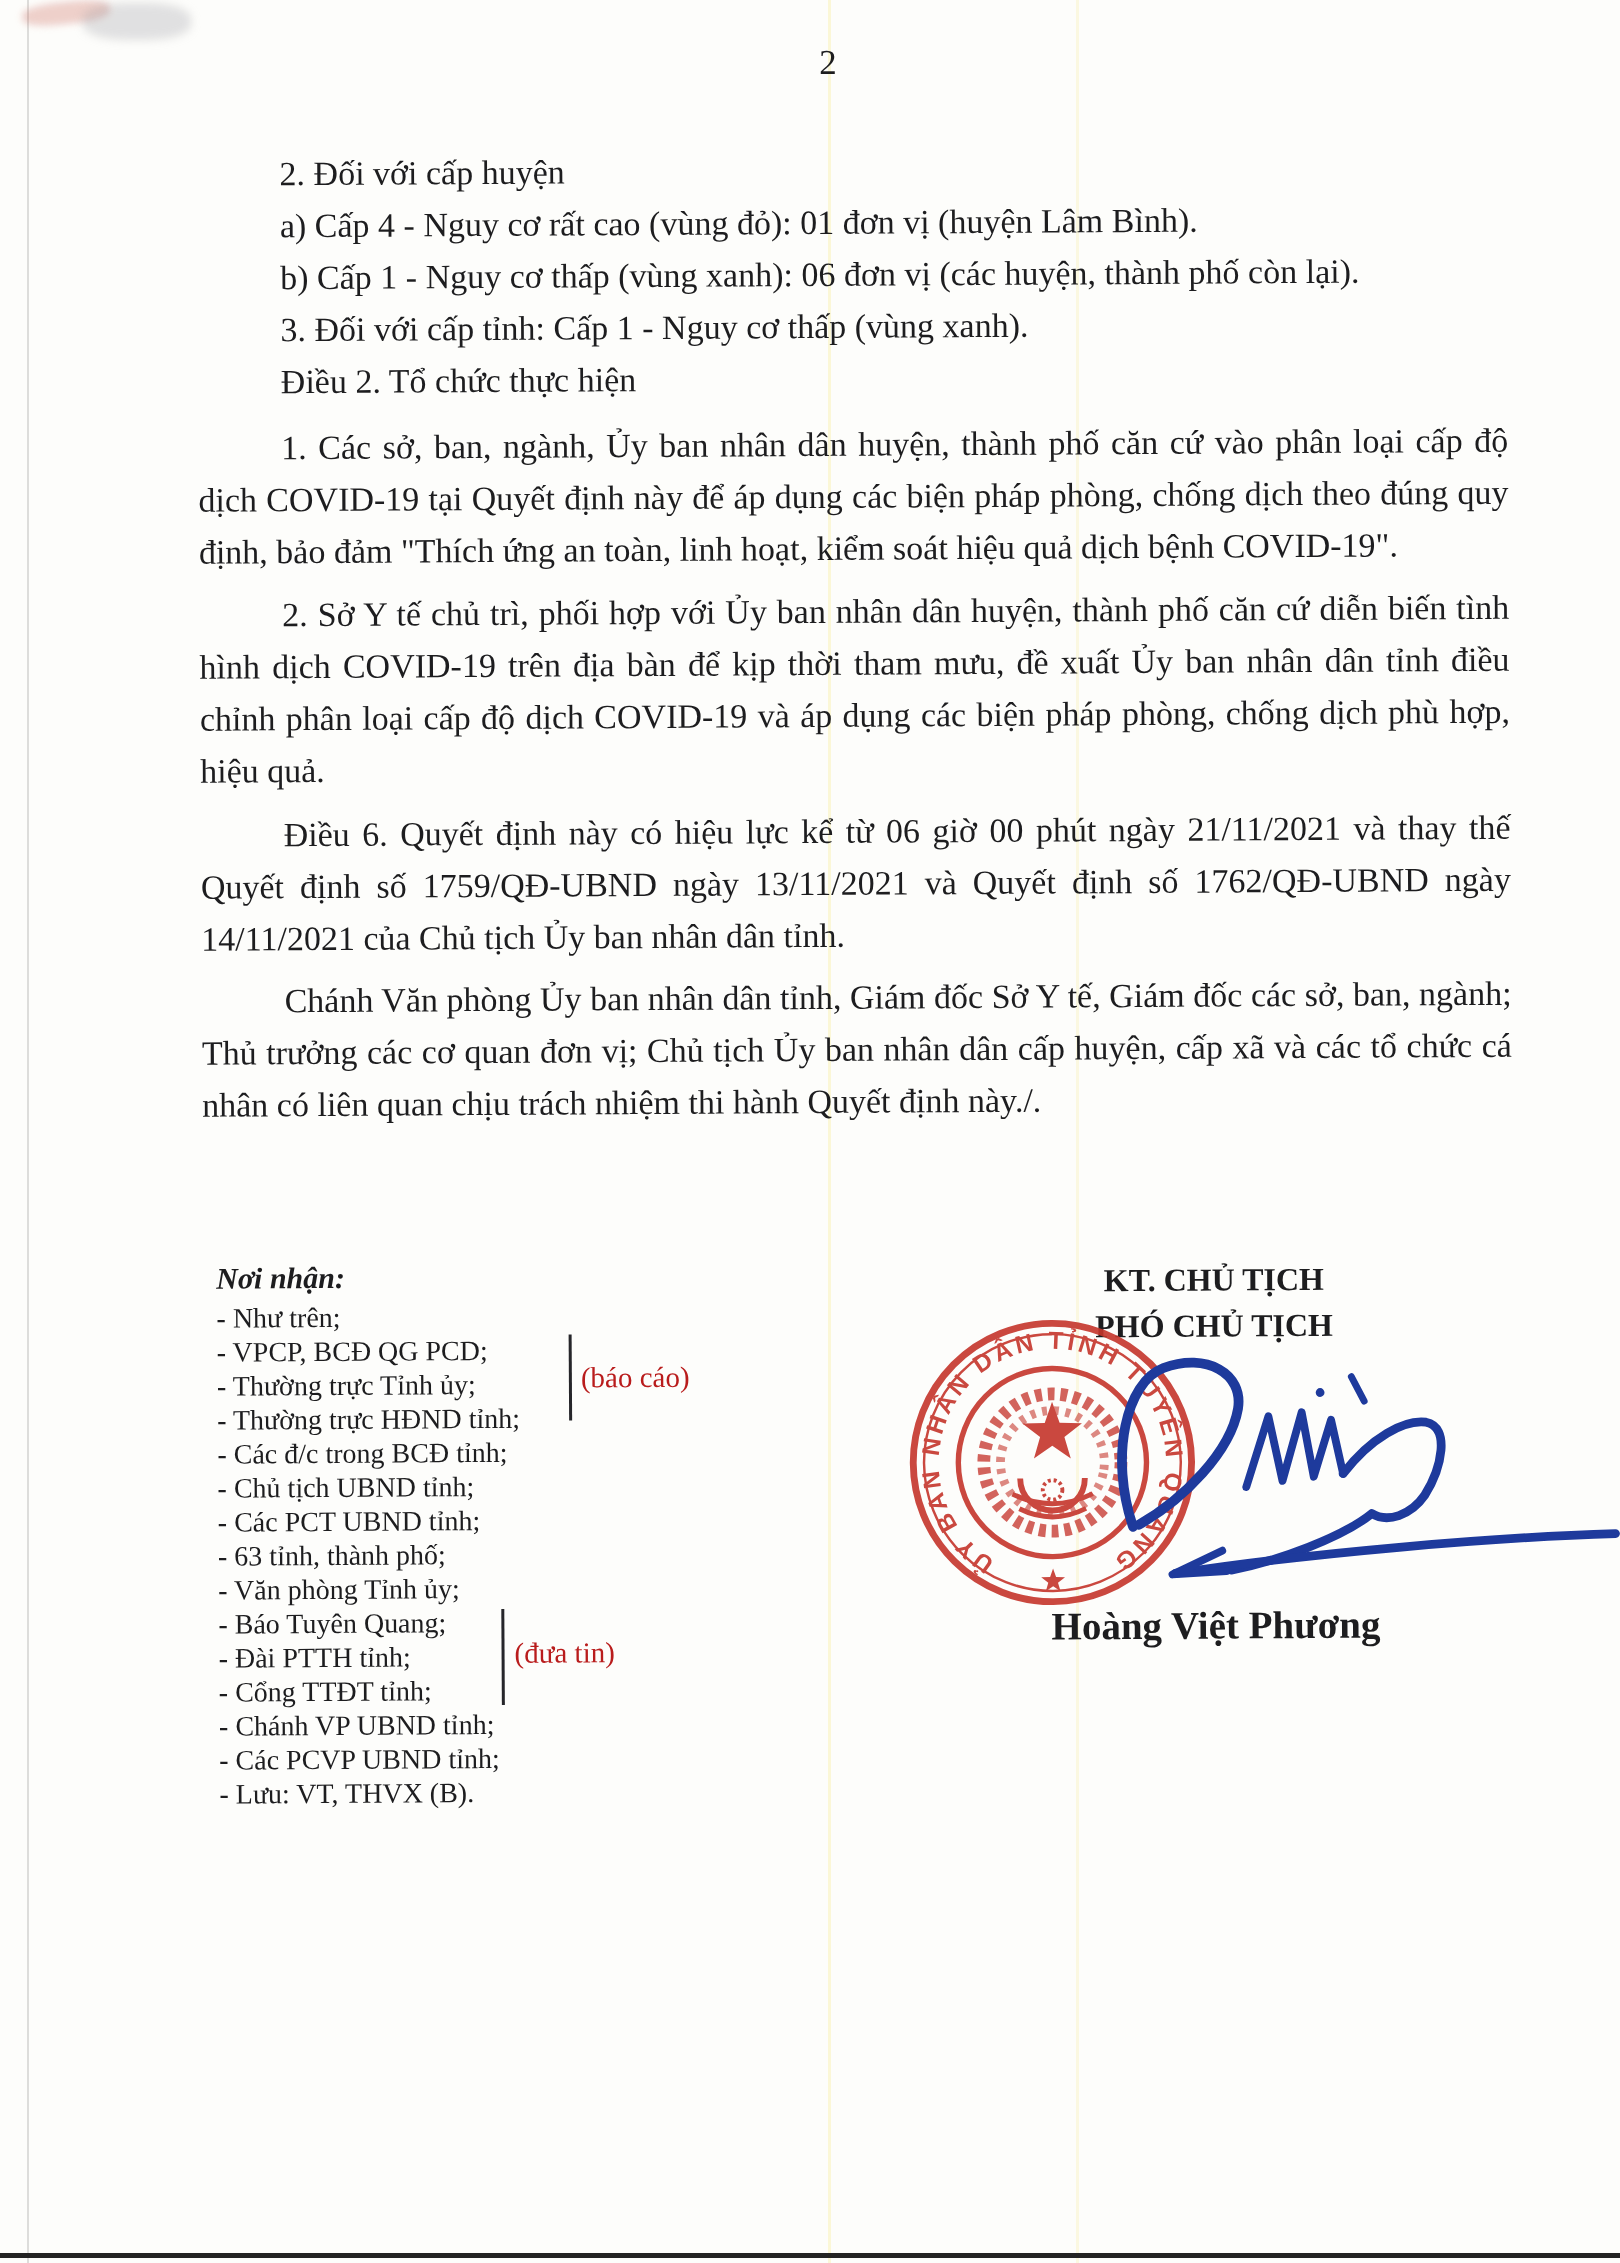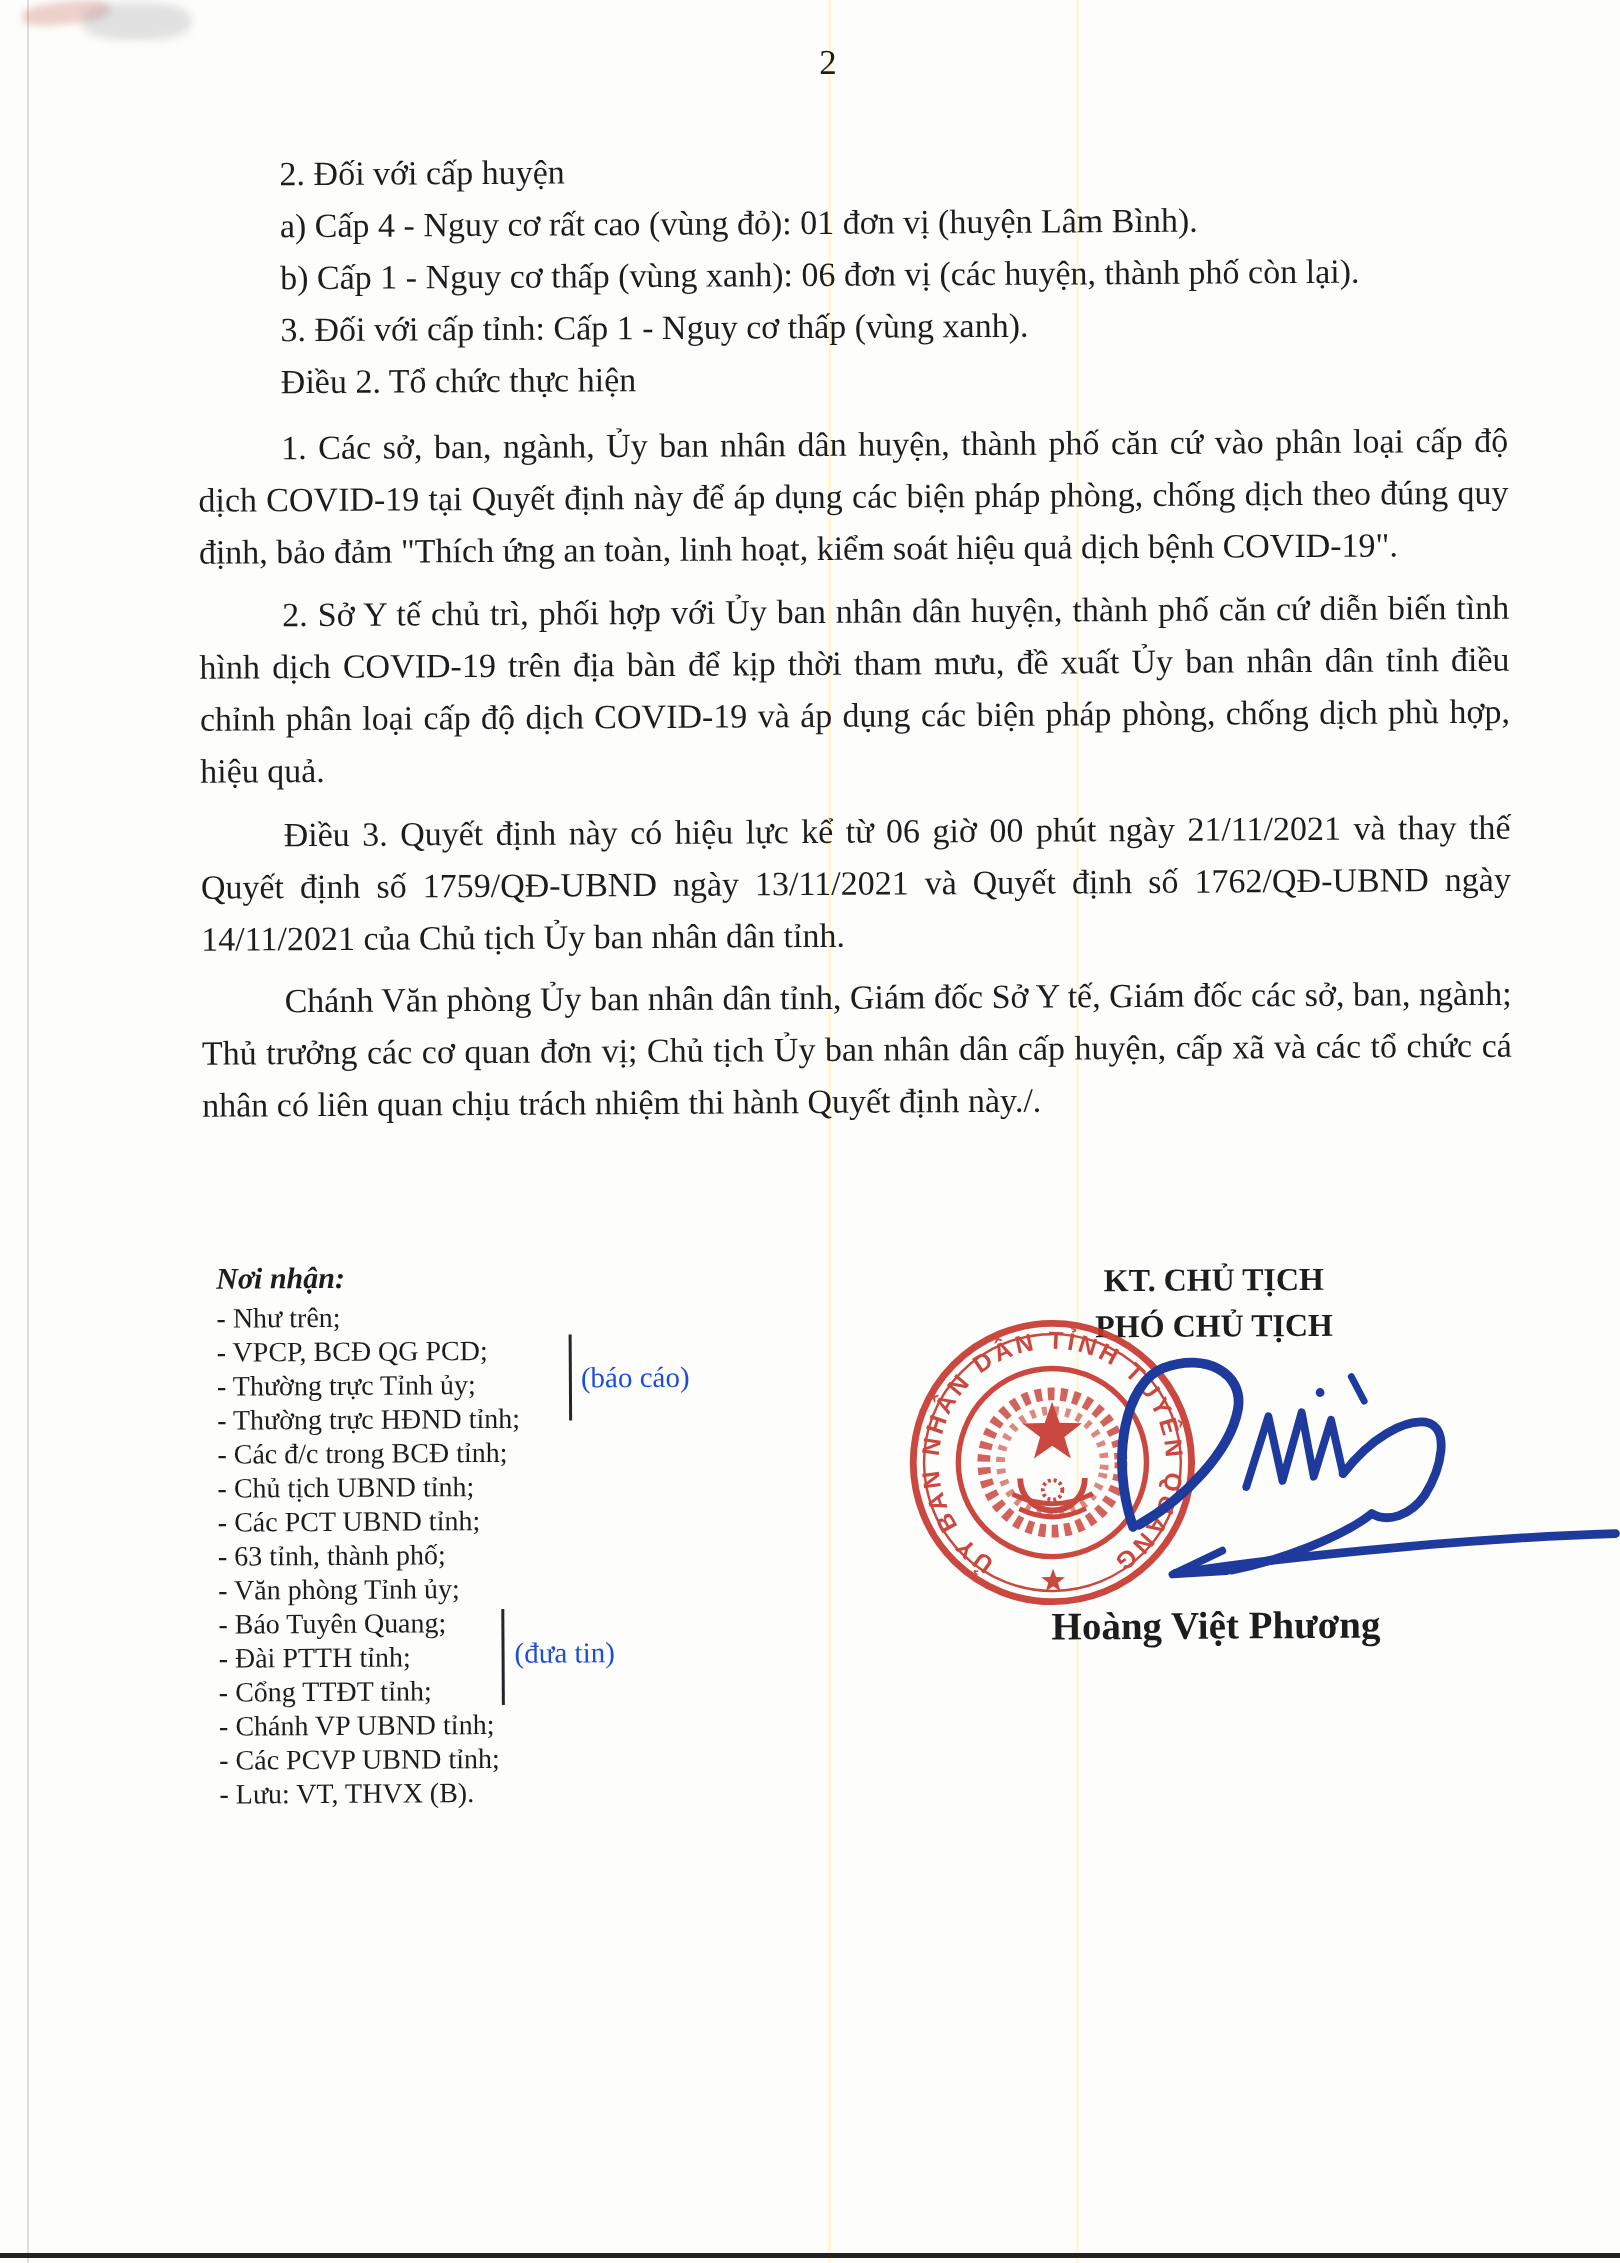--- a/index.html
+++ b/index.html
@@ -28,21 +28,21 @@
   .para{text-indent:83px;text-align:justify;}
   .mt1{margin-top:13.7px!important;} .mt2{margin-top:11.8px!important;} .mt3{margin-top:9.8px!important;}
   .b{font-weight:normal;}
   
   .recipients{position:absolute;left:214px;top:1258px;width:461px;font-size:28px;line-height:34px;}
   .recipients-header{font-weight:bold;font-style:italic;font-size:30px;margin:0 0 5.9px 0;}
   .recipients div{white-space:nowrap;}
   .bracket-bar{position:absolute;width:2.9px;background:#26262a;}
   .bar-report{left:566px;top:1333px;height:86px;}
   .bar-news{left:497px;top:1607px;height:96px;}
-  .bracket-note{position:absolute;font-size:29px;color:#1d4ed8;}
+  .bracket-note{position:absolute;font-size:29px;color:#b91c1c;}
   .note-report{left:578px;top:1360px;}
   .note-news{left:510px;top:1635px;text-align:right;}
   
   .kt-block{position:absolute;left:1000px;top:1259px;width:423px;text-align:center;font-weight:bold;font-size:32px;line-height:46px;}
   .signer-name{position:absolute;left:1000px;top:1605px;width:423px;text-align:center;font-weight:bold;font-size:39px;z-index:6;}
   .seal{position:absolute;left:902px;top:1317px;width:294px;height:294px;z-index:4;opacity:0.9;}
   .sig-svg{position:absolute;left:980px;top:1333px;width:640px;height:274px;z-index:5;}
 </style>
 </head>
 <body>
@@ -60,21 +60,21 @@
     <div class="page-number">2</div>
 
     <div class="doc-body">
       <p class="line-item">2. Đối với cấp huyện</p>
       <p class="line-item">a) Cấp 4 - Nguy cơ rất cao (vùng đỏ): 01 đơn vị (huyện Lâm Bình).</p>
       <p class="line-item">b) Cấp 1 - Nguy cơ thấp (vùng xanh): 06 đơn vị (các huyện, thành phố còn lại).</p>
       <p class="line-item">3. Đối với cấp tỉnh: Cấp 1 - Nguy cơ thấp (vùng xanh).</p>
       <p class="line-item"><span class="b">Điều 2.</span><span> Tổ chức thực hiện</span></p>
       <p class="para mt1">1. Các sở, ban, ngành, Ủy ban nhân dân huyện, thành phố căn cứ vào phân loại cấp độ dịch COVID-19 tại Quyết định này để áp dụng các biện pháp phòng, chống dịch theo đúng quy định, bảo đảm "Thích ứng an toàn, linh hoạt, kiểm soát hiệu quả dịch bệnh COVID-19".</p>
       <p class="para mt2">2. Sở Y tế chủ trì, phối hợp với Ủy ban nhân dân huyện, thành phố căn cứ diễn biến tình hình dịch COVID-19 trên địa bàn để kịp thời tham mưu, đề xuất Ủy ban nhân dân tỉnh điều chỉnh phân loại cấp độ dịch COVID-19 và áp dụng các biện pháp phòng, chống dịch phù hợp, hiệu quả.</p>
-      <p class="para mt2"><span class="b">Điều 3.</span><span> Quyết định này có hiệu lực kể từ 06 giờ 00 phút ngày 21/11/2021 và thay thế Quyết định số 1759/QĐ-UBND ngày 13/11/2021 và Quyết định số 1762/QĐ-UBND ngày 14/11/2021 của Chủ tịch Ủy ban nhân dân tỉnh.</span></p>
+      <p class="para mt2"><span class="b">Điều 6.</span><span> Quyết định này có hiệu lực kể từ 06 giờ 00 phút ngày 21/11/2021 và thay thế Quyết định số 1759/QĐ-UBND ngày 13/11/2021 và Quyết định số 1762/QĐ-UBND ngày 14/11/2021 của Chủ tịch Ủy ban nhân dân tỉnh.</span></p>
       <p class="para mt3">Chánh Văn phòng Ủy ban nhân dân tỉnh, Giám đốc Sở Y tế, Giám đốc các sở, ban, ngành; Thủ trưởng các cơ quan đơn vị; Chủ tịch Ủy ban nhân dân cấp huyện, cấp xã và các tổ chức cá nhân có liên quan chịu trách nhiệm thi hành Quyết định này./.</p>
     </div>
 
     <div class="recipients">
       <p class="recipients-header">Nơi nhận:</p>
       <div>- Như trên;</div>
       <div>- VPCP, BCĐ QG PCD;</div>
       <div>- Thường trực Tỉnh ủy;</div>
       <div>- Thường trực HĐND tỉnh;</div>
       <div>- Các đ/c trong BCĐ tỉnh;</div>

